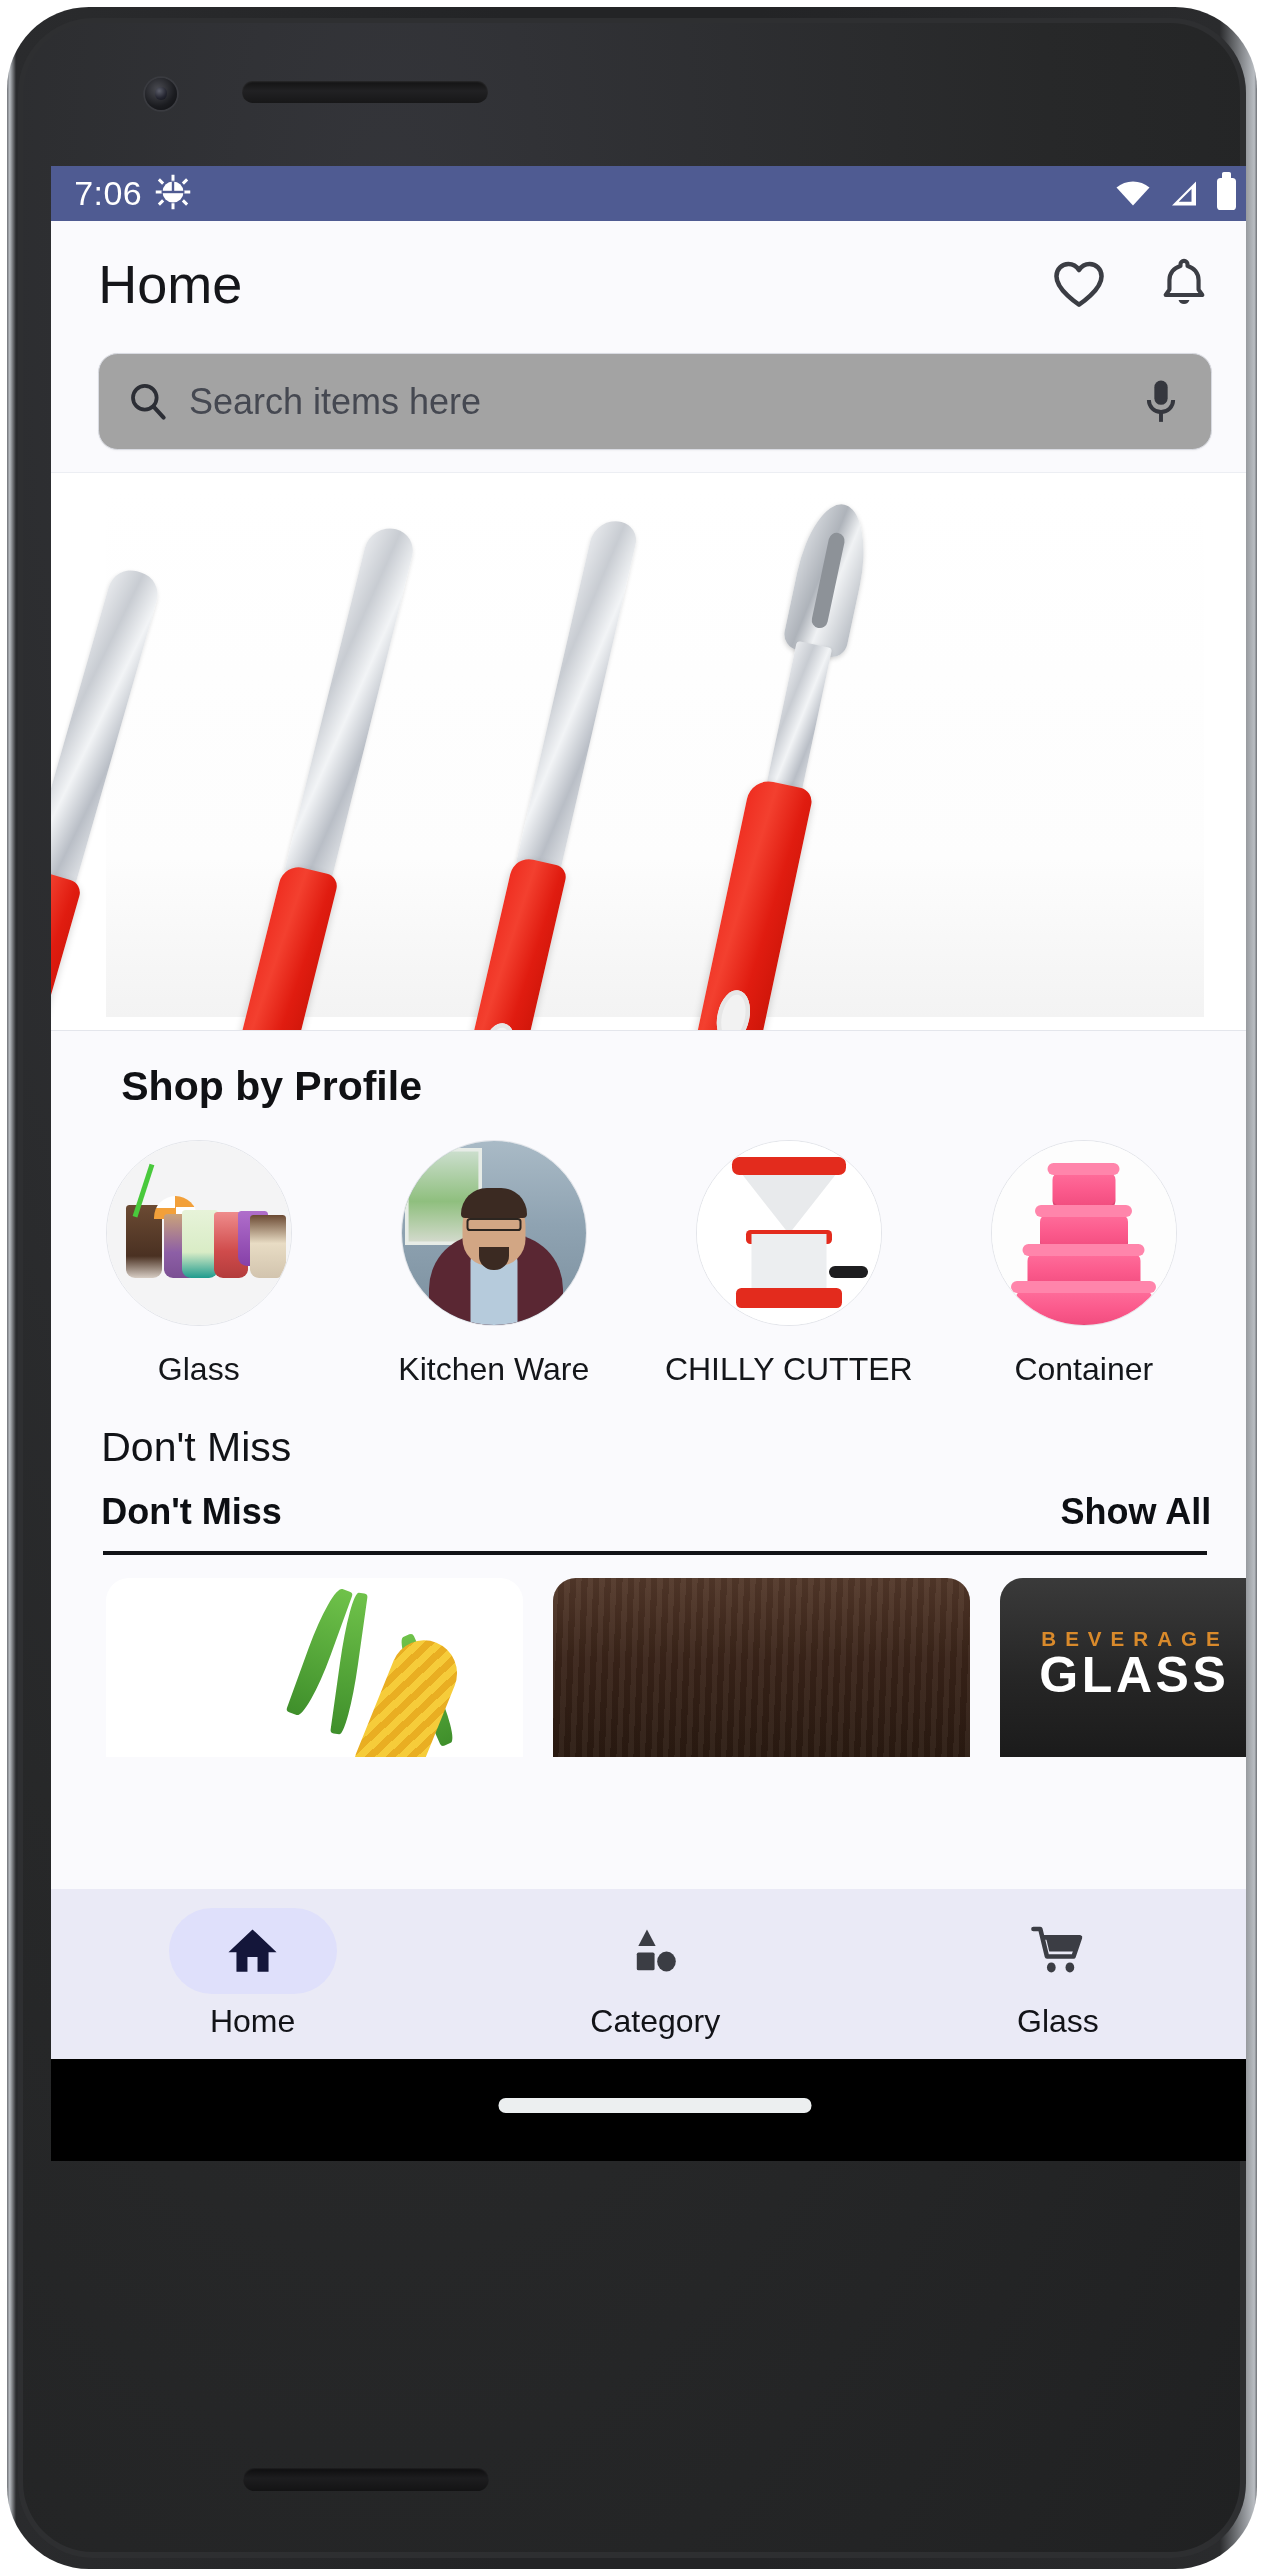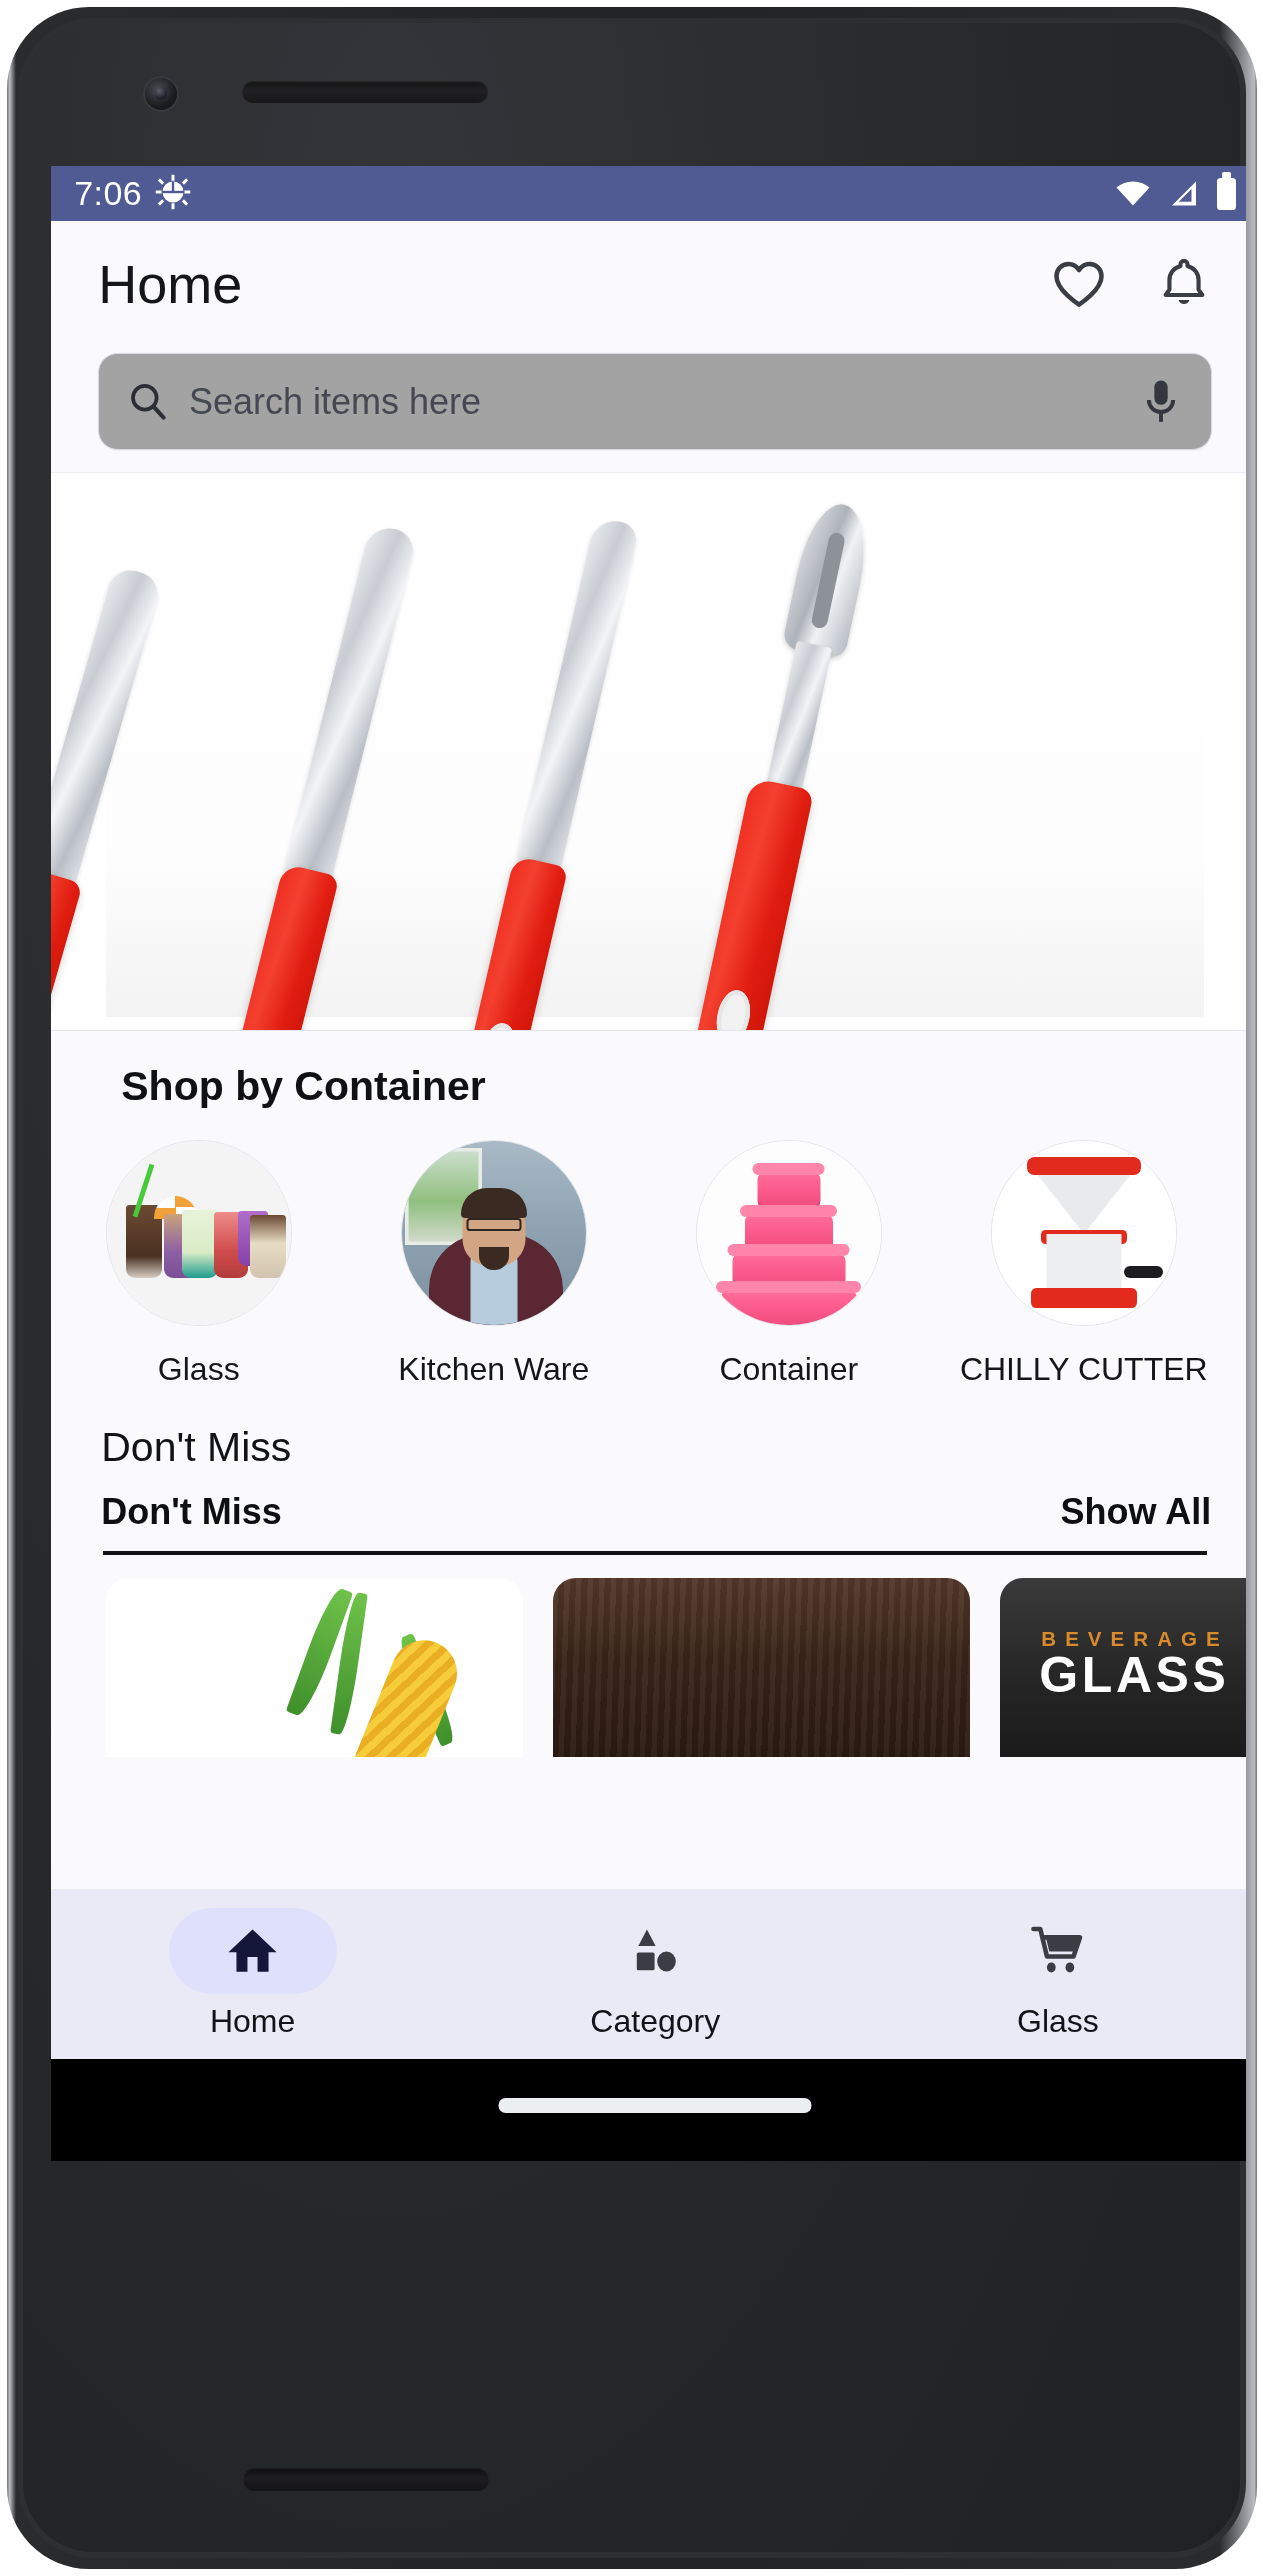--- a/index.html
+++ b/index.html
@@ -395,21 +395,21 @@
               </div>
               <div class="blade" style="left:14.3px; top:143px; width:36px; height:161px; border-radius:3.6px;"></div>
               <div class="handle" style="left:-1.8px; top:286px; width:64px; height:295px;">
                 <div class="hole"></div>
               </div>
             </div>
           </div>
         </div>
 
         <div class="section">
-          <div class="sec-title">Shop by Container</div>
+          <div class="sec-title">Shop by Profile</div>
 
           <div class="cat-row">
 
             <div class="cat-item">
               <div class="cat-circle">
                 <div class="g-bg"></div>
                 <div class="g" style="left:19.7px; width:36px; height:73px; background:linear-gradient(180deg,#6b4a33 0%,#4a3122 70%,#d7cdc4 100%);"></div>
                 <div class="straw" style="left:34px; bottom:107px; height:55px;"></div>
                 <div class="umb" style="left:47px; bottom:106px;"></div>
                 <div class="g" style="left:57px; width:34px; height:64px; background:linear-gradient(180deg,#caa27a 0%,#8d5fa6 60%,#7b4f93 100%);"></div>
@@ -430,40 +430,40 @@
                 <div class="p-head"></div>
                 <div class="p-hair"></div>
                 <div class="p-glass"></div>
                 <div class="p-beard"></div>
               </div>
               <div class="cat-label">Kitchen Ware</div>
             </div>
 
             <div class="cat-item">
               <div class="cat-circle">
-                <div class="c-bg"></div>
-                <div class="cbox" style="top:30px; width:63px; height:39px;"></div>
-                <div class="cbox" style="top:72px; width:88px; height:39px;"></div>
-                <div class="cbox" style="top:111px; width:113px; height:39px;"></div>
-                <div class="cbox" style="top:148px; width:136px; height:39px;"></div>
-              </div>
-              <div class="cat-label">Container</div>
-            </div>
-
-            <div class="cat-item">
-              <div class="cat-circle">
                 <div class="ct-bg"></div>
                 <div class="ct-funnel"></div>
                 <div class="ct-rim"></div>
                 <div class="ct-band"></div>
                 <div class="ct-body"></div>
                 <div class="ct-handle"></div>
                 <div class="ct-base"></div>
               </div>
               <div class="cat-label">CHILLY CUTTER</div>
+            </div>
+
+            <div class="cat-item">
+              <div class="cat-circle">
+                <div class="c-bg"></div>
+                <div class="cbox" style="top:30px; width:63px; height:39px;"></div>
+                <div class="cbox" style="top:72px; width:88px; height:39px;"></div>
+                <div class="cbox" style="top:111px; width:113px; height:39px;"></div>
+                <div class="cbox" style="top:148px; width:136px; height:39px;"></div>
+              </div>
+              <div class="cat-label">Container</div>
             </div>
 
           </div>
         </div>
 
         <div class="section">
           <div class="dm-title">Don't Miss</div>
           <div class="dm-row">
             <span class="dm-sub">Don't Miss</span>
             <span class="dm-all">Show All</span>

